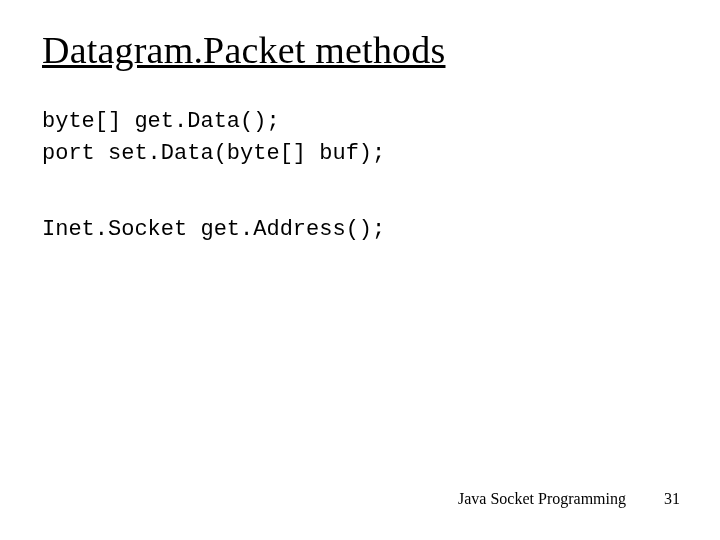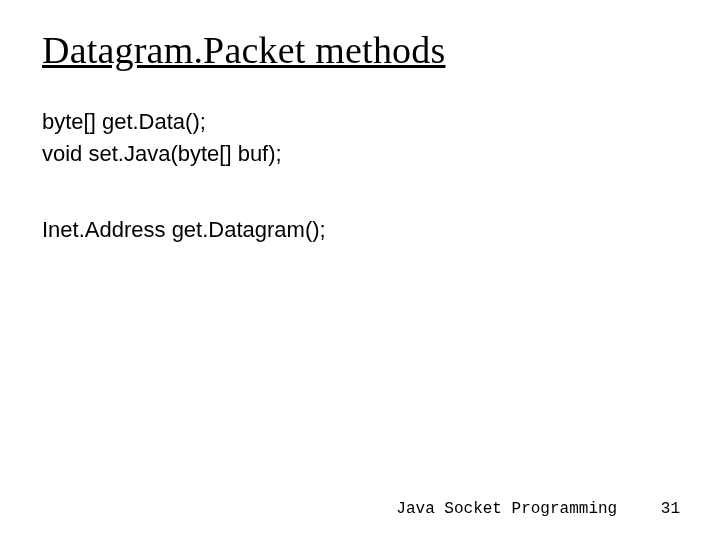--- a/index.html
+++ b/index.html
@@ -24,51 +24,51 @@
     text-decoration: underline;
     letter-spacing: 0.2px;
     margin-bottom: 34px;
     font-weight: normal;
   }
   .block {
     margin-bottom: 44px;
     line-height: 1.45;
   }
   .code {
-    font-family: Liberation Sans, sans-serif;
+    font-family: Liberation Mono, monospace;
     font-size: 22px;
     white-space: pre;
   }
   .footer {
     position: absolute;
-    bottom: 22px;
+    bottom: 32px;
     right: 40px;
     font-size: 16px;
-    font-family: Liberation Mono, monospace;
+    font-family: Liberation Serif, serif;
   }
   .page-num {
     display: inline-block;
     margin-left: 34px;
   }
 </style>
 </head>
 <body>
 
 <div class="slide">
   <div class="title">Datagram.Packet methods</div>
 
   <div class="block">
     <div class="code">byte[] get.Data();</div>
-    <div class="code">void set.Java(byte[] buf);</div>
+    <div class="code">port set.Data(byte[] buf);</div>
   </div>
 
   <div class="block">
   </div>
 
   <div class="block">
-    <div class="code">Inet.Address get.Datagram();</div>
+    <div class="code">Inet.Socket get.Address();</div>
   </div>
 
   <div class="footer">
     <span>Java Socket Programming</span>
     <span class="page-num">31</span>
   </div>
 </div>
 
 </body></html>

